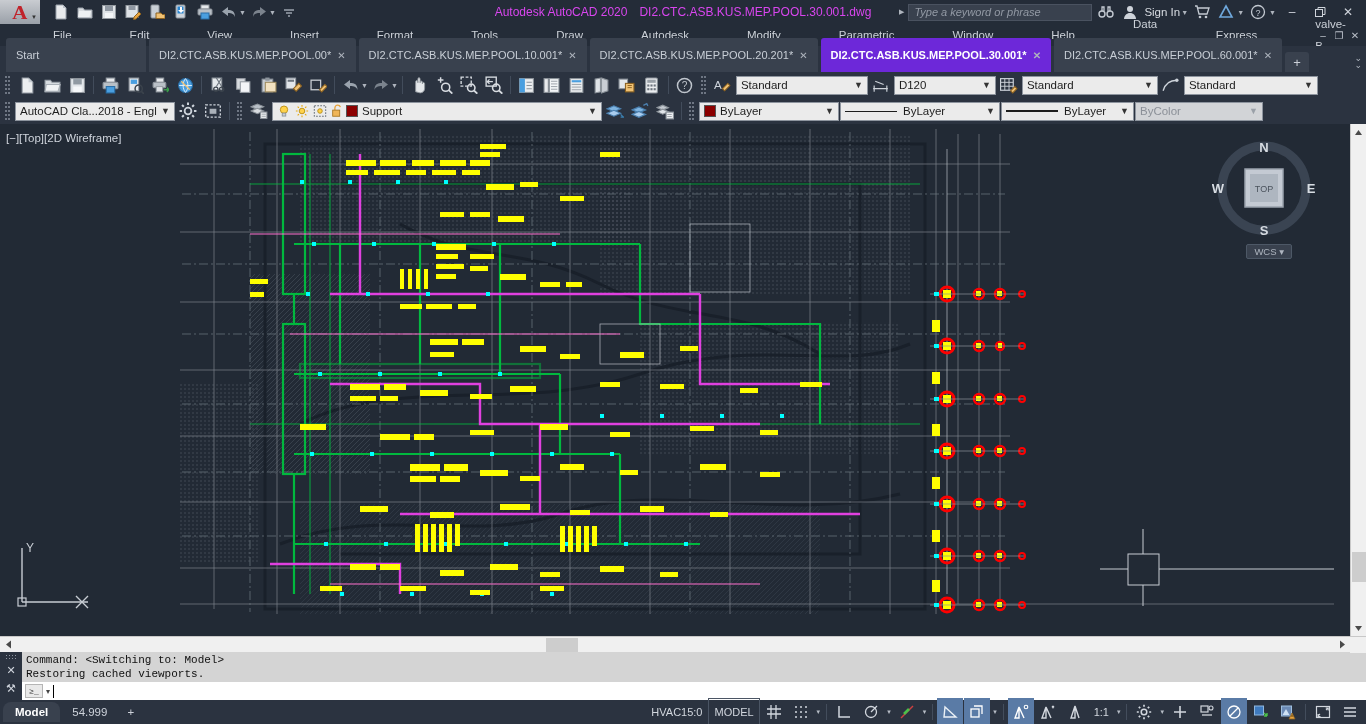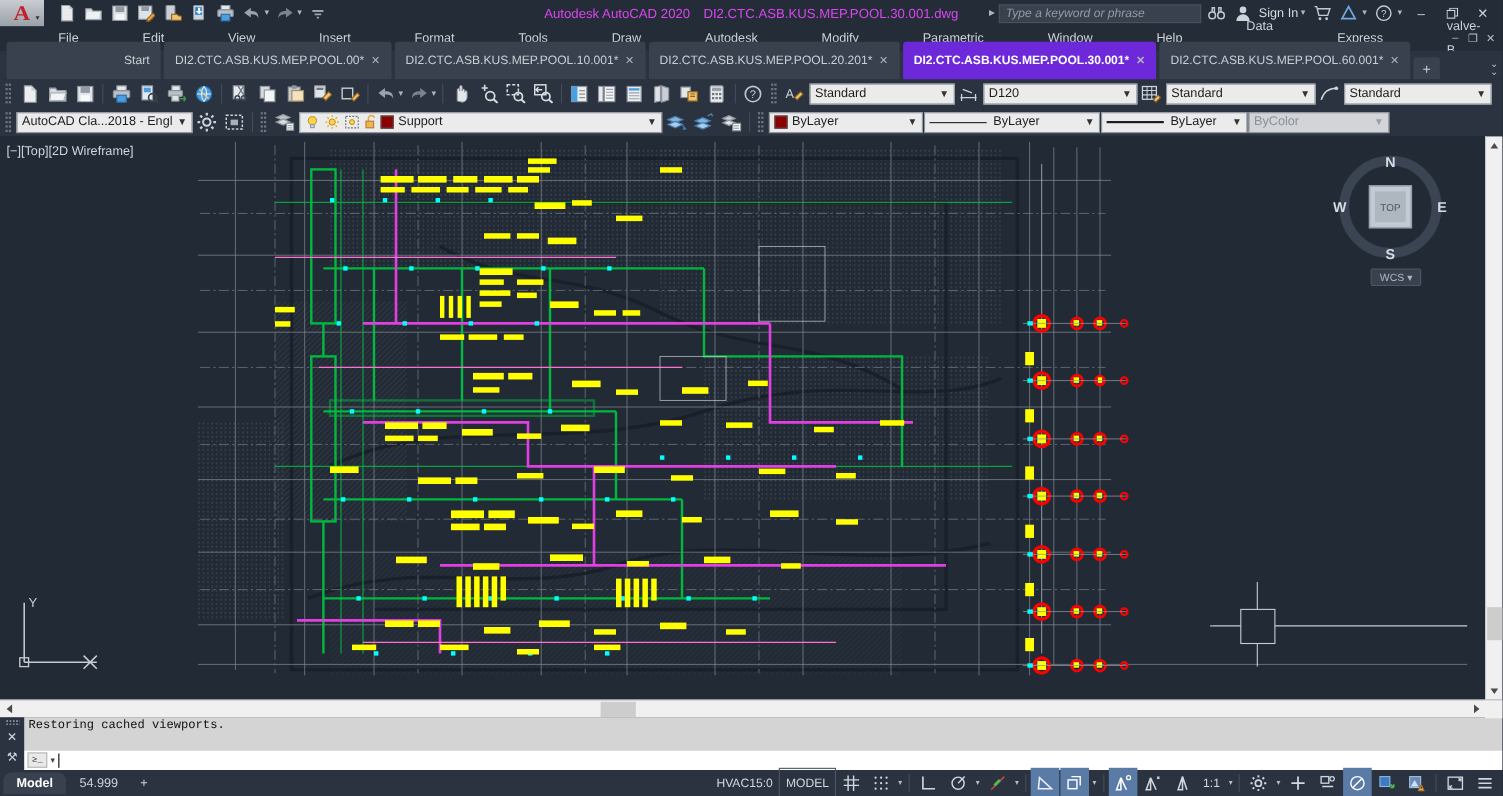--- a/index.html
+++ b/index.html
@@ -34,21 +34,21 @@
             padding-left:44px; position:relative;gap:40px;}
   .menubar .mi{ font-size:11.5px; color:#ccd1d8; padding:0 9px; line-height:22px; cursor:pointer;}
   .mbright{ position:absolute; right:4px; display:flex; gap:2px; }
   .mbright span{ font-size:10px;color:#b9bfc8; width:14px;text-align:center; cursor:pointer;}
 
   
   .tabsrow{ height:26px; background:#2b3340; display:flex; align-items:flex-end; flex:0 0 26px;
             position:relative; padding-left:6px;}
   .tab{ height:22px; display:flex;align-items:center; gap:6px; padding:17px 10px;
         background:#39414e; color:#c8ced6; font-size:11px; margin-right:3px;
-        border-radius:3px 3px 0 0; cursor:pointer; white-space:nowrap;justify-content:flex-end;}
+        border-radius:3px 3px 0 0; cursor:pointer; white-space:nowrap;}
   .tab.start{ width:140px; }
   .tab.active{ background:#6d28d9; color:#ffffff; font-weight:bold;}
   .tab .x{ font-size:10px; color:#aeb4bd; }
   .tab-add{ width:24px;height:20px; display:flex;align-items:center;justify-content:center;
             background:#39414e;color:#cbd0d8;font-size:13px;border-radius:3px 3px 0 0;cursor:pointer;}
   .tabsrow .overflow{ position:absolute; right:4px; bottom:3px; font-size:9px;color:#b3b9c2;
                       line-height:7px; text-align:center; cursor:pointer;}
 
   
   .tb{ background:#2b3340; display:flex; align-items:center; gap:1px; padding:0 2px; }
@@ -513,21 +513,21 @@
     <div class="combo" style="width:132px">
       <span class="cv">Standard</span>
       <span class="cz">▼</span>
     </div>
     <div class="tbi">
       <svg width="19" height="17" viewBox="0 0 18 16">
           <path d="M2 11h14M3 8v6M15 8v6" stroke="#cdd3da" stroke-width="1.1" fill="none"></path>
           <path d="M4 4l8 3" stroke="#cdd3da" stroke-width="1.1"></path>
         </svg>
       </div>
-    <div class="combo" style="width:140px">
+    <div class="combo" style="width:102px">
       <span class="cv">D120</span>
       <span class="cz">▼</span>
     </div>
     <div class="tbi">
       <svg width="19" height="17" viewBox="0 0 18 16">
           <rect x="1.5" y="1.5" width="12" height="11" fill="none" stroke="#cdd3da" stroke-width="1.1"></rect>
           <path d="M1.5 5h12M1.5 8.7h12M5.5 1.5v11M9.5 1.5v11" stroke="#cdd3da" stroke-width="0.9"></path>
           <path d="M11 13l4-4 2 2-4 4z" fill="#f0c274" stroke="#8d6220"></path>
         </svg>
       </div>
@@ -1084,20 +1084,21 @@
   </div>
 
   <div class="cmdzone">
     <div class="cmdgrip">
       <div class="dots"></div>
       <div class="x">✕</div>
       <div class="wr">⚒</div>
     </div>
     <div class="cmdbody">
       <div class="cmdhist">
+        <div>Command:   &lt;Switching to: Model&gt;</div>
         <div>Restoring cached viewports.</div>
       </div>
       <div class="cmdinput">
         <span class="cmdprompt">≥_</span>
         <span class="cmdcaret">▾</span>
         <span class="cmdblink"></span>
         <input class="cmdfield" value="" style="">
       </div>
     </div>
   </div>

